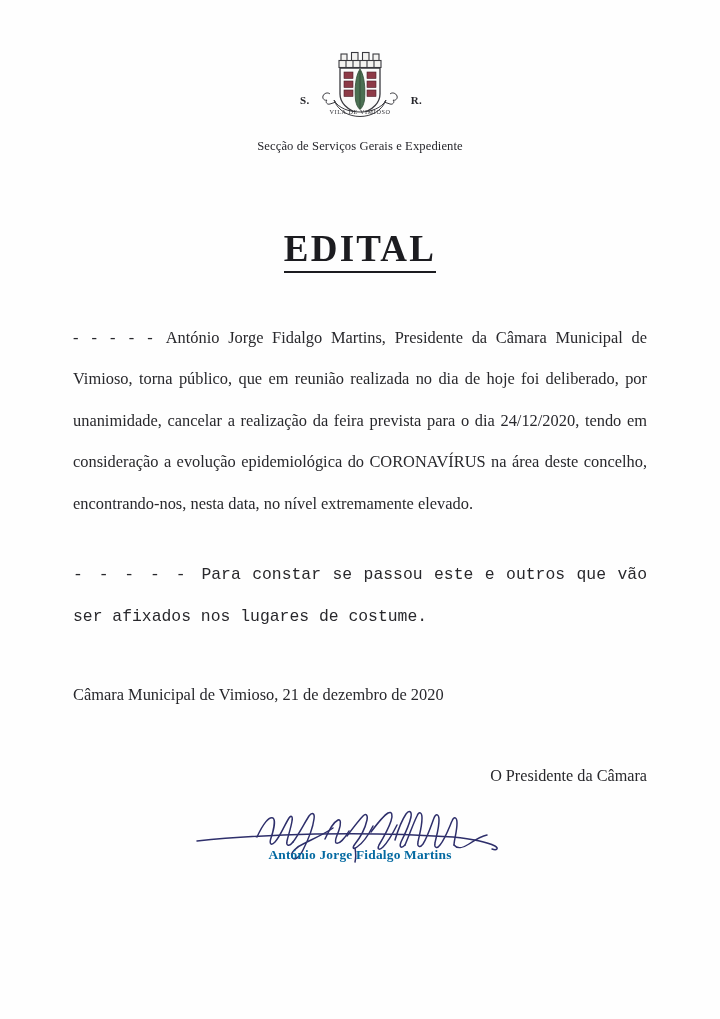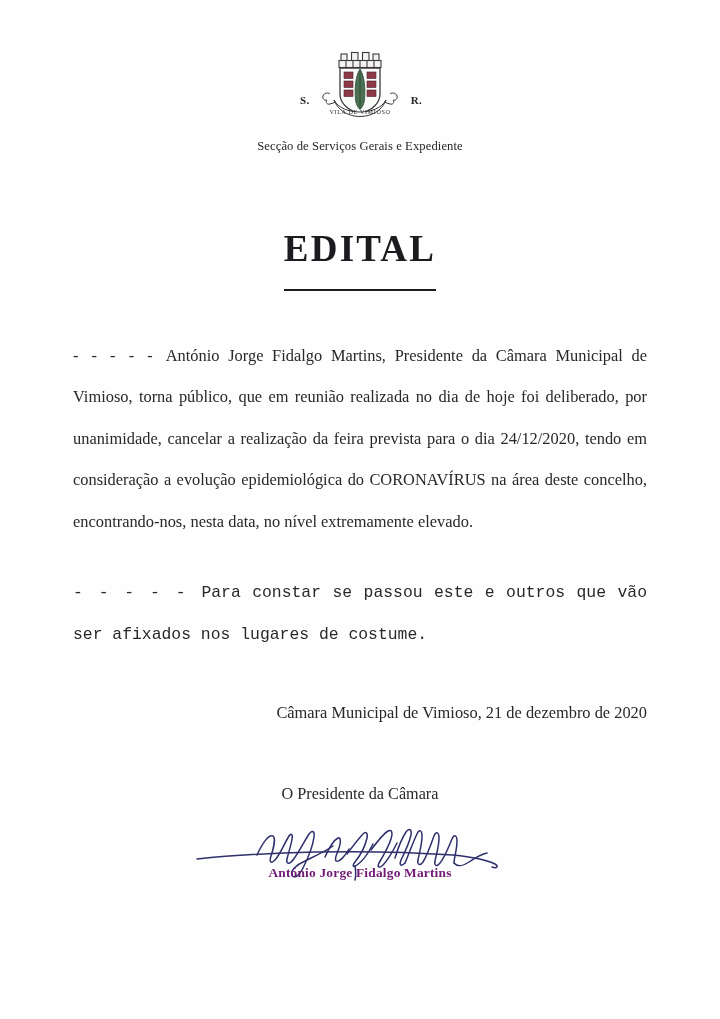--- a/index.html
+++ b/index.html
@@ -77,21 +77,21 @@
     text-align: center;
     margin-top: 76px;
   }
   .doc-title {
     display: inline-block;
     font-size: 37px;
     font-weight: 700;
     letter-spacing: 2.2px;
     color: #1c1c20;
     border-bottom: 2.5px solid #1c1c20;
-    padding-bottom: 20px;
+    padding-bottom: 2px;
     line-height: 1.05;
   }
 
   
   .body-block {
     margin: 0 auto;
     width: 574px;
     padding-top: 44px;
   }
   p.para {
@@ -107,28 +107,28 @@
     margin-top: 30px;
     font-family: Liberation Mono, monospace;
   }
   .dashes {
     letter-spacing: 2.2px;
     white-space: pre;
   }
 
   .date-line {
     margin-top: 48px;
-    text-align: right;
+    text-align: left;
     font-size: 16.4px;
     color: #28282c;
   }
 
   .role-line {
     margin-top: 62px;
-    text-align: center;
+    text-align: right;
     font-size: 16.2px;
     color: #28282c;
   }
 
   
   .signature-area {
     margin-top: 16px;
     position: relative;
     height: 90px;
   }
@@ -142,21 +142,21 @@
   }
   .sig-name {
     position: absolute;
     top: 45px;
     left: 0;
     width: 100%;
     text-align: center;
     font-size: 13.4px;
     font-weight: 700;
     letter-spacing: 0.2px;
-    color: #701a75;
+    color: #0369a1;
   }
 </style>
 </head>
 <body>
 
 <div class="page">
 
   <div class="letterhead">
 
     <div class="crest">

